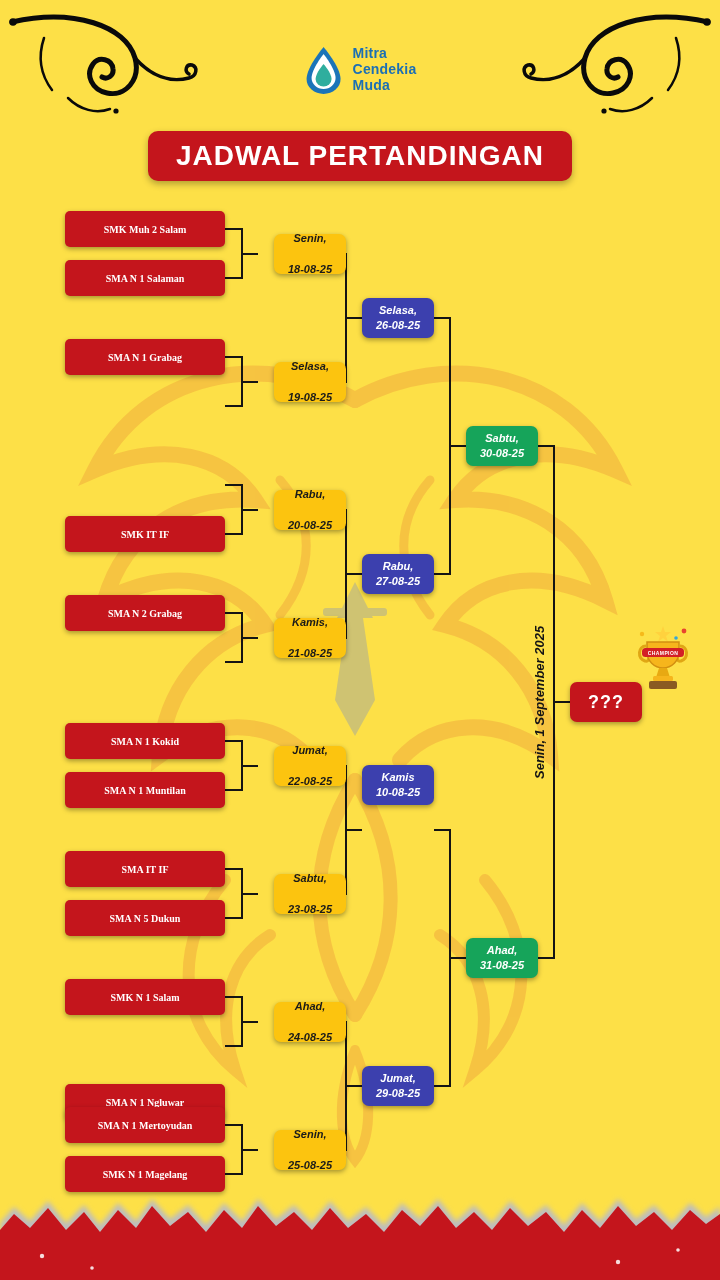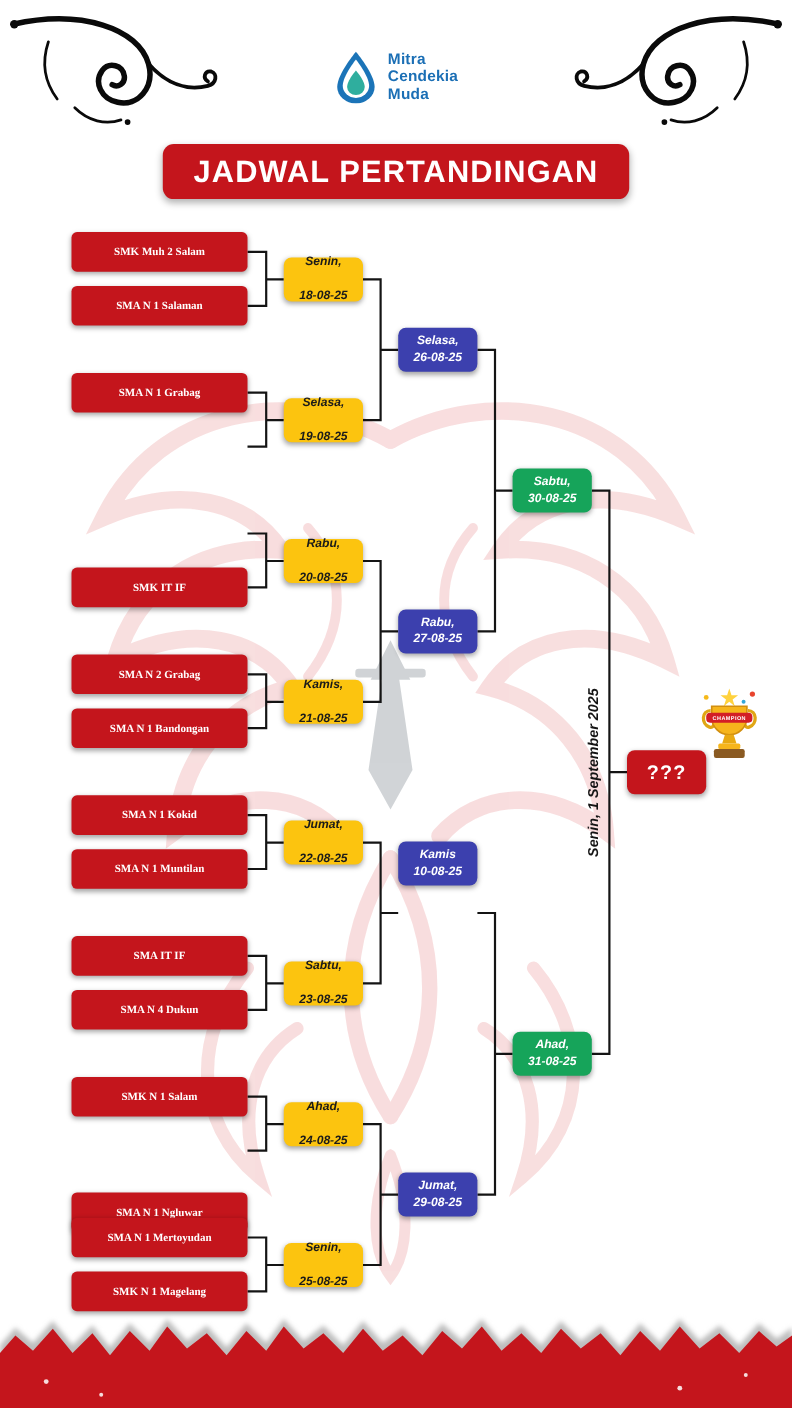--- a/index.html
+++ b/index.html
@@ -1,17 +1,17 @@
 <!DOCTYPE html>
 <html style="--red: #c4151c; --yellow: #fcc40f; --blue: #3c40ae; --green: #16a45a; --line: #141414; --logo-blue: #1b6fb5; --logo-green: #2fae9e;"><head>
 <meta charset="utf-8">
 <style>
   * { margin:0; padding:0; box-sizing:border-box; }
   html,body { background:#e9e9e9; font-family:"Liberation Sans", sans-serif; }
-  .canvas { position:relative; width:720px; height:1280px; margin:0 auto; background:#ffffff; overflow:hidden; }
+  .canvas { position:relative; width:720px; height:1280px; margin:0 auto; background:#fde047; overflow:hidden; }
 
   .flourish { position:absolute; top:12px; }
   .flourish.left  { left:8px; }
   .flourish.right { right:8px; transform:scaleX(-1); }
 
   .logo { position:absolute; top:46px; left:50%; transform:translateX(-50%); display:flex; align-items:center; gap:9px; }
   .logo-text { display:flex; flex-direction:column; color:var(--logo-blue); font-weight:bold; font-size:14px; line-height:1.12; letter-spacing:.2px; }
 
   .title-banner { position:absolute; top:131px; left:50%; transform:translateX(-50%);
     width:424px; height:50px; background:var(--red); border-radius:10px;
@@ -26,21 +26,21 @@
   .lines path { stroke:var(--line); stroke-width:2; fill:none; }
 
   .team { position:absolute; left:65px; width:160px; height:36px; background:var(--red);
     border-radius:5px; color:#fff; display:flex; align-items:center; justify-content:center;
     font-size:10px; font-weight:bold; box-shadow:0 2px 5px rgba(0,0,0,.35); text-align:center;font-family:Liberation Serif, serif; }
 
   .match { position:absolute; width:72px; height:40px; border-radius:7px;
     display:flex; flex-direction:column; align-items:center; justify-content:center;
     font-size:11px; font-style:italic; font-weight:bold; line-height:1.4;
     box-shadow:0 2px 5px rgba(0,0,0,.35); }
-  .r1 { left:258px; background:var(--yellow); color:#1a1a1a;gap:16px; }
+  .r1 { left:274px; background:var(--yellow); color:#1a1a1a;gap:16px; }
   .r2 { left:362px; background:var(--blue);   color:#fff; }
   .r3 { left:466px; background:var(--green);  color:#fff; }
 
   .final-date { position:absolute; left:528px; top:608px; width:22px; height:188px;
     writing-mode:vertical-rl; transform:rotate(180deg);
     display:flex; align-items:center; justify-content:center;
     font-size:13px; font-style:italic; font-weight:bold; color:#141414; white-space:nowrap; }
 
   .final-box { position:absolute; left:570px; top:682px; width:72px; height:40px;
     background:var(--red); border-radius:7px; color:#fff;
@@ -129,25 +129,24 @@
              M434 318H450V574H434M450 446H466
              M434 830H450V1086H434M450 958H466
              M538 446H554V958H538M554 702H570"></path>
   </svg>
 
   <div class="team" style="top:211px">SMK Muh 2 Salam</div>
   <div class="team" style="top:260px">SMA N 1 Salaman</div>
   <div class="team" style="top:339px">SMA N 1 Grabag</div>
   <div class="team" style="top:516px">SMK IT IF</div>
   <div class="team" style="top:595px">SMA N 2 Grabag</div>
-  <div class="team" style="top:644px">SMA N 1 Bandongan</div>
   <div class="team" style="top:723px">SMA N 1 Kokid</div>
   <div class="team" style="top:772px">SMA N 1 Muntilan</div>
   <div class="team" style="top:851px">SMA IT IF</div>
-  <div class="team" style="top:900px">SMA N 4 Dukun</div>
+  <div class="team" style="top:900px">SMA N 5 Dukun</div>
   <div class="team" style="top:979px">SMK N 1 Salam</div>
   <div class="team" style="top:1084px">SMA N 1 Ngluwar</div>
   <div class="team" style="top:1107px">SMA N 1 Mertoyudan</div>
   <div class="team" style="top:1156px">SMK N 1 Magelang</div>
 
   <div class="match r1" style="top:234px">
     <span>Senin,</span>
     <span>18-08-25</span>
   </div>
   <div class="match r1" style="top:362px">

